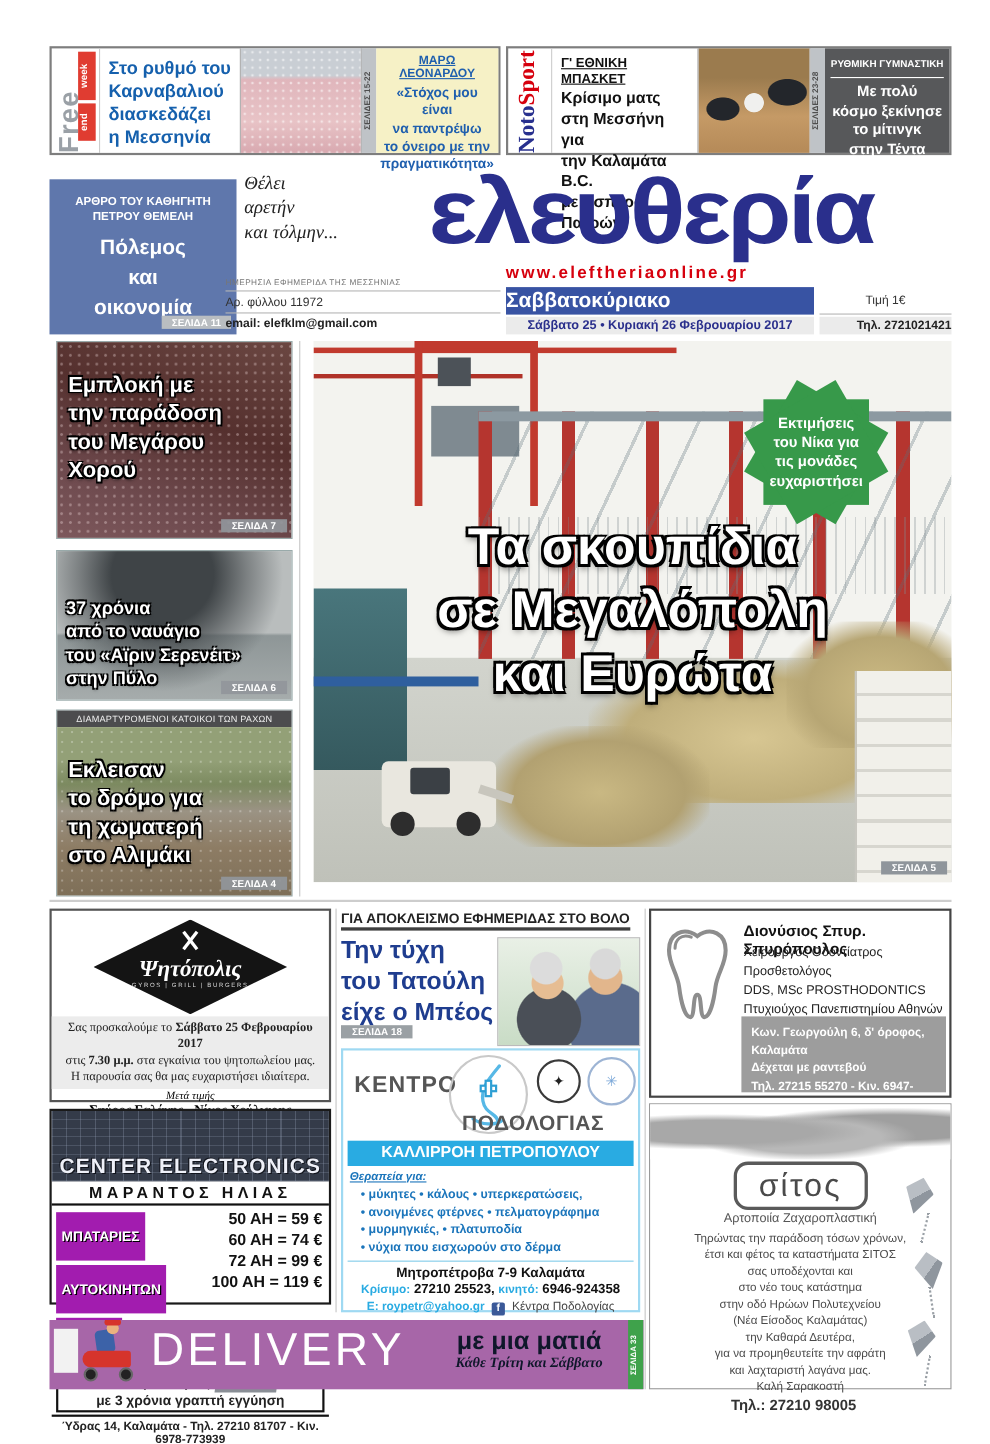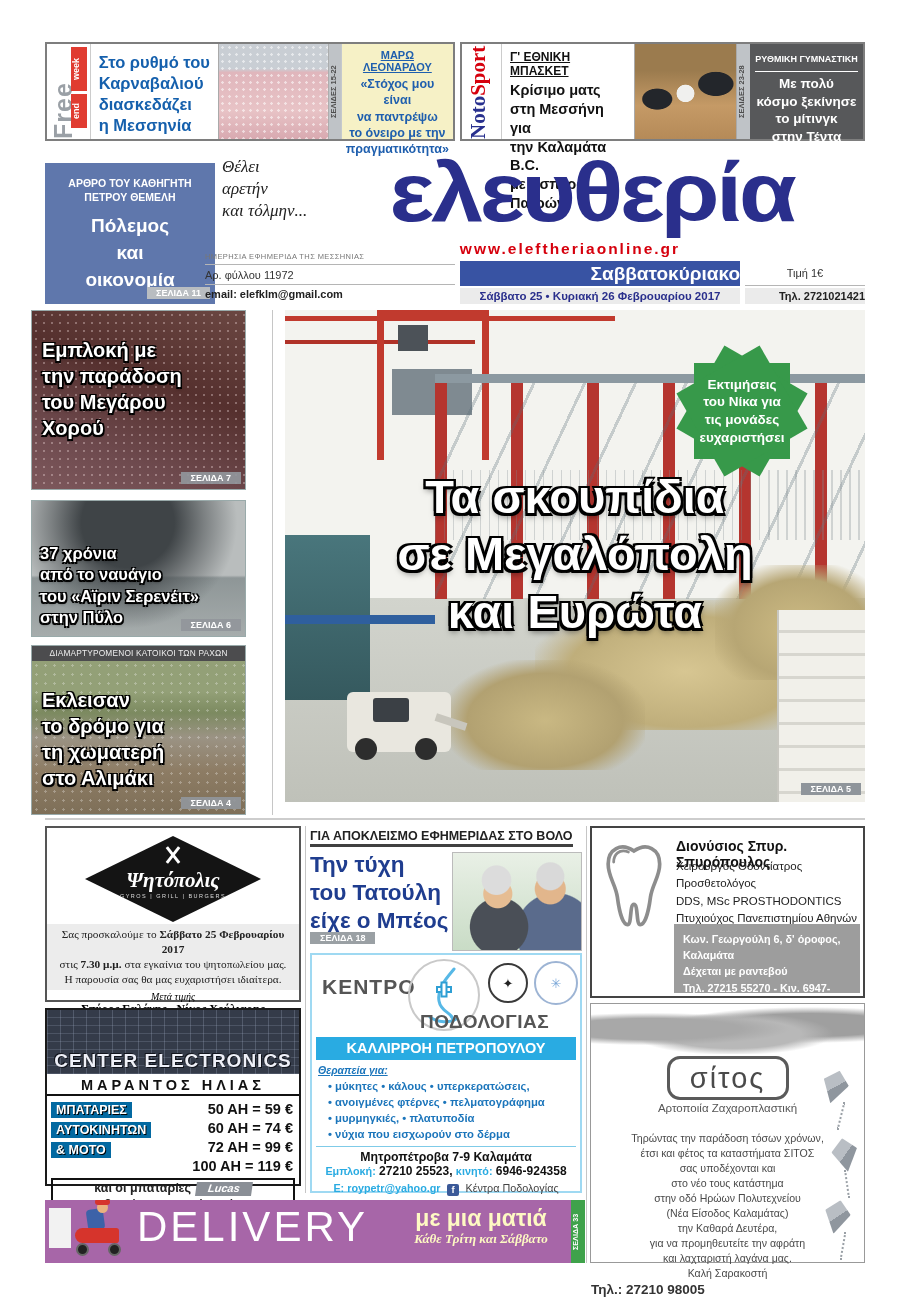--- a/index.html
+++ b/index.html
@@ -44,27 +44,27 @@
   .ab-kick{font-size:10.5px;font-weight:bold;line-height:1.35;margin-top:13px}
   .ab-title{font-size:19px;font-weight:bold;line-height:1.4;margin-top:9px}
   .ab-page{position:absolute;right:5px;bottom:5px;background:#b9bdc1;color:#fff;font-size:9px;font-weight:bold;padding:1px 9px}
   .motto{left:222px;top:156px;font-size:17px;font-style:italic;color:#222;line-height:1.3}
   .logo{left:318px;top:148px;width:547px;height:88px;font-size:84px;font-weight:bold;color:#2a2f8c;line-height:88px;text-align:center;letter-spacing:-3px;transform:scaleX(1.12);transform-origin:center}
   .website{left:400px;top:240px;width:340px;text-align:center;color:#d6000d;font-weight:bold;font-size:15.5px;letter-spacing:2px}
   .info{left:205px;top:252px;width:660px;height:52px;font-size:11px}
   .inf-sub{position:absolute;left:0;top:0;width:250px;height:13px;font-size:7.5px;color:#777;letter-spacing:.4px;border-bottom:1px solid #b5b5b5}
   .inf-issue{position:absolute;left:0;top:13px;width:250px;height:20px;line-height:20px;color:#333;border-bottom:1px solid #b5b5b5}
   .inf-email{position:absolute;left:0;top:33px;width:250px;height:19px;line-height:19px;font-weight:bold;color:#222}
-  .inf-blue{position:absolute;left:255px;top:9px;width:280px;height:25px;background:#3853a3;color:#fff;font-weight:bold;font-size:19px;text-align:right;line-height:25px}
+  .inf-blue{position:absolute;left:255px;top:9px;width:280px;height:25px;background:#3853a3;color:#fff;font-weight:bold;font-size:19px;text-align:left;line-height:25px}
   .inf-date{position:absolute;left:255px;top:36px;width:280px;height:16px;background:#ebebeb;color:#2a2f8c;font-weight:bold;font-size:11.5px;text-align:center;line-height:16px}
   .inf-price{position:absolute;left:540px;top:9px;width:120px;height:25px;line-height:25px;text-align:center;color:#333;border-bottom:1px solid #b5b5b5}
   .inf-phone{position:absolute;left:540px;top:36px;width:120px;height:16px;line-height:16px;text-align:right;font-weight:bold;background:#ebebeb;color:#222;font-size:11px}
 
   
-  .story{left:31px;width:215px;border:1px solid #9aa}
+  .story{left:51px;width:215px;border:1px solid #9aa}
   .st-tag{position:absolute;right:4px;bottom:5px;background:rgba(145,150,155,.92);color:#fff;font-size:9px;font-weight:bold;padding:1px 10px}
   .st-head{position:absolute;font-weight:bold;line-height:1.3}
   .photo-audit{top:310px;height:180px;background:radial-gradient(circle,rgba(255,235,235,.32) 1px,transparent 1.5px) 0 0/8px 8px,linear-gradient(200deg,#6b4742 0%,#55302e 40%,#6e4a4e 75%,#7d585c)}
   .photo-sea{top:500px;height:137px;background:radial-gradient(ellipse at 45% 16%,#3f4447 0 28%,rgba(63,68,71,.5) 46%,transparent 66%),linear-gradient(180deg,#b9bdbd 0 55%,#8e9697 57%,#a6acac)}
   .story3{top:645px;height:170px}
   .st3-kick{height:15px;background:#4c4c4e;color:#eee;font-size:8.3px;text-align:center;line-height:15px;letter-spacing:.2px}
   .photo-landfill{height:153px;background:radial-gradient(circle,rgba(255,255,255,.28) 1px,transparent 1.4px) 0 0/9px 9px,linear-gradient(180deg,#93a077 0 20%,#7c8a60 34%,#9b9384 50%,#8d7c64 72%,#7e6f58)}
   .vline{width:1px;background:#c6c6c6}
 
   
@@ -125,21 +125,21 @@
   .dent-lines{position:absolute;left:84px;top:30px;font-size:11.5px;color:#222;line-height:1.5}
   .dent-box{position:absolute;left:82px;right:3px;top:96px;bottom:3px;background:#9d9d9d;color:#fff;font-size:10.8px;font-weight:bold;padding:7px 9px;line-height:1.5}
 
   
   .cel{left:45px;top:1008px;width:256px;height:178px;border:2px solid #1a1a1a;background:#fff}
   .cel-top{height:64px;background:repeating-linear-gradient(90deg,rgba(160,172,195,.28) 0 1px,transparent 1px 13px),repeating-linear-gradient(0deg,rgba(160,172,195,.22) 0 1px,transparent 1px 8px),#343b49;position:relative}
   .cel-title{position:absolute;left:0;right:0;bottom:2px;text-align:center;font-size:19px;font-weight:bold;letter-spacing:1px;color:#eef0f8;text-shadow:1px 1px 0 #11141c,-1px -1px 0 #11141c}
   .cel-owner{height:22px;line-height:22px;text-align:center;font-weight:bold;font-size:14.5px;letter-spacing:4px;border-bottom:2px solid #111;color:#111}
   .cel-body{display:flex;padding:4px 4px 2px}
   .cel-chips{width:118px}
-  .cel-chip{display:inline-block;background:#0369a1;color:#fff;font-weight:bold;font-size:12.5px;padding:1px 5px;margin:2px 0;text-shadow:1px 1px 0 #000}
+  .cel-chip{display:inline-block;background:#a21caf;color:#fff;font-weight:bold;font-size:12.5px;padding:15px 5px;margin:2px 0;text-shadow:1px 1px 0 #000}
   .cel-prices{flex:1;text-align:right;font-weight:bold;font-size:14.5px;color:#111;line-height:1.3;padding-right:2px}
   .cel-guar{border:2px solid #111;margin:1px 4px;text-align:center;font-weight:bold;font-size:12.5px;color:#222;padding:1px 0;line-height:1.25}
   .cel-lucas{display:inline-block;background:#8a8f96;color:#fff;font-style:italic;font-weight:bold;padding:0 12px;margin-left:5px;transform:skewX(-8deg);font-size:11px}
   .cel-addr{border-top:2px solid #111;margin-top:2px;text-align:center;font-size:10.8px;font-weight:bold;padding:3px 0;color:#222}
 
   
   .pod{left:310px;top:953px;width:272px;height:240px;border:2px solid #9fd9f2;background:#fff;padding:2px 4px}
   .pod-logo{position:relative;height:78px}
   .pod-kentro{position:absolute;left:6px;top:18px;font-size:21px;font-weight:bold;color:#555;letter-spacing:1px}
   .pod-circle{position:absolute;left:92px;top:2px;width:72px;height:72px;border:2px solid #c9c9c9;border-radius:50%}
@@ -157,37 +157,37 @@
   .pod-num{font-weight:bold}
   .pod-fb{display:inline-block;width:12px;height:12px;background:#3b5998;color:#fff;font-size:9.5px;font-weight:bold;line-height:12px;text-align:center;border-radius:2px;vertical-align:-1px;margin:0 2px}
   .pod-fbname{font-size:10.8px;color:#444}
   .pod-web{font-size:11px;font-weight:bold;color:#8a8a8a}
 
   
   .sitos{left:590px;top:1003px;width:275px;height:260px;border:1px solid #999;text-align:center;position:absolute}
   .bread{height:50px;background:radial-gradient(ellipse at 22% 50%,#a8a8a8 0 30%,transparent 46%),radial-gradient(ellipse at 52% 60%,#b8b8b8 0 34%,transparent 50%),radial-gradient(ellipse at 80% 42%,#9f9f9f 0 28%,transparent 44%),#fff}
   .sitos-logo{width:122px;height:44px;border:3px solid #5a5a5a;border-radius:13px;margin:2px auto 0;font-size:29px;color:#4a4a4a;line-height:38px;letter-spacing:2px}
   .sitos-sub{font-size:11.5px;color:#555;margin-top:2px}
-  .sitos-body{font-size:10.6px;color:#4a4a4a;line-height:1.42;margin-top:17px}
-  .sitos-phone{text-align:left;font-weight:bold;font-size:13.5px;color:#333;padding-right:12px;margin-top:1px}
+  .sitos-body{font-size:10.6px;color:#4a4a4a;line-height:1.42;margin-top:5px}
+  .sitos-phone{text-align:center;font-weight:bold;font-size:13.5px;color:#333;padding-right:12px;margin-top:1px}
   .kite{position:absolute;width:26px;height:34px;background:linear-gradient(135deg,#b9bec4 50%,#8f969e 50%);clip-path:polygon(50% 0,100% 36%,50% 100%,0 36%)}
   .ktail{position:absolute;width:1px;height:28px;border-left:2px dotted #9aa0a6}
 
   
   .dlv{left:45px;top:1200px;width:540px;height:63px;background:#a766a8;overflow:hidden}
   .dlv-art{position:absolute;left:0;top:0;width:88px;height:63px}
   .dlv-whitebox{position:absolute;left:4px;top:8px;width:22px;height:40px;background:#f2f2f2}
   .dlv-body{position:absolute;left:30px;top:28px;width:44px;height:15px;background:#d6342c;border-radius:8px 3px 3px 8px}
   .dlv-wheel{position:absolute;width:13px;height:13px;border-radius:50%;background:#222;border:2px solid #666}
   .dw1{left:31px;top:43px}.dw2{left:63px;top:43px}
   .dlv-rider{position:absolute;left:42px;top:9px;width:17px;height:21px;background:#3c62a8;border-radius:4px;transform:rotate(-8deg)}
   .dlv-head{position:absolute;left:52px;top:2px;width:11px;height:11px;border-radius:50%;background:#eab27f}
   .dlv-cap{position:absolute;left:50px;top:-1px;width:15px;height:6px;background:#d6342c;border-radius:3px}
   .dlv-title{position:absolute;left:92px;top:3px;font-size:42px;color:#fff;letter-spacing:3px}
-  .dlv-right{position:absolute;left:350px;top:6px;width:172px;text-align:center;color:#fef9c3}
+  .dlv-right{position:absolute;left:350px;top:6px;width:172px;text-align:center;color:#0f172a}
   .dlv-sub1{font-size:23px;font-weight:bold;line-height:1.1}
   .dlv-sub2{font-size:13px;font-weight:bold;font-style:italic;font-family:"Liberation Serif","DejaVu Serif",serif}
   .dlv-tag{position:absolute;right:0;top:0;bottom:0;width:14px;background:#3fa24b;color:#fff;font-size:7.2px;font-weight:bold;text-align:center;padding:2px 0}
 </style>
 </head>
 <body>
 
 <div class="page">
 
   <div class="abs promo promo-left">
@@ -412,21 +412,21 @@
     </div>
     <div class="pod-bar">ΚΑΛΛΙΡΡΟΗ ΠΕΤΡΟΠΟΥΛΟΥ</div>
     <div class="pod-treat">Θεραπεία για:</div>
     <div class="pod-items pl">• μύκητες • κάλους • υπερκερατώσεις,
 • ανοιγμένες φτέρνες • πελματογράφημα
 • μυρμηγκιές, • πλατυποδία
 • νύχια που εισχωρούν στο δέρμα</div>
     <div class="pod-foot">
       <div class="pod-addr">Μητροπέτροβα 7-9 Καλαμάτα</div>
       <div class="pod-phones">
-        <span class="pod-cy">Εμπλοκή:</span>
+        <span class="pod-cy">Κρίσιμο:</span>
         <span class="pod-num">27210 25523,</span>
         <span class="pod-cy">κινητό:</span>
         <span class="pod-num">6946-924358</span>
       </div>
       <div>
         <span class="pod-cy">E: roypetr@yahoo.gr</span>
         <span class="pod-fb">f</span>
         <span class="pod-fbname">Κέντρα Ποδολογίας Καλαμάτας</span>
       </div>
       <div class="pod-web">www.podologiakalamata.gr</div>

